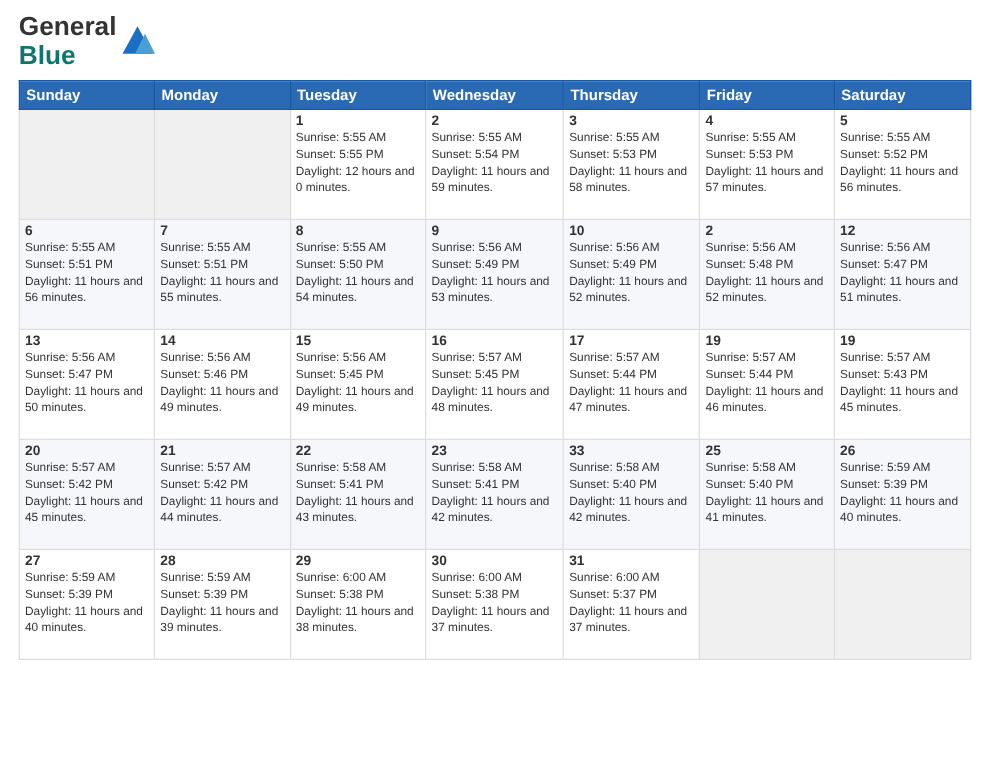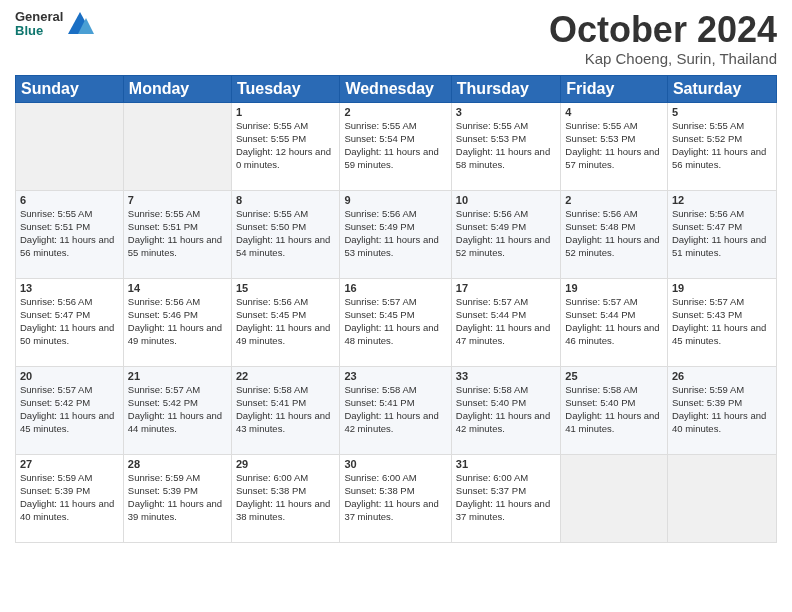--- a/index.html
+++ b/index.html
@@ -19,21 +19,21 @@
       display: flex;
       justify-content: space-between;
       align-items: flex-start;
       margin-bottom: 8px;
     }
     .logo {
       display: flex;
       align-items: center;
     }
     .logo-text {
-      font-size: 13px;
+      font-size: 21px;
       font-weight: bold;
       color: #333;
       line-height: 1.1;
     }
     .logo-general { display: block; }
     .logo-blue { display: block; color: #0f766e; }
     .logo-icon {
       width: 28px;
       height: 28px;
       margin-left: 3px;
@@ -52,21 +52,21 @@
       color: #555;
     }
     .calendar {
       width: 100%;
       border-collapse: collapse;
       border: 1px solid #ccc;
     }
     .calendar th {
       background: #2a6ab5;
       color: #fff;
-      font-size: 16px;
+      font-size: 12px;
       font-weight: bold;
       text-align: left;
       padding: 4px 5px;
       border: 1px solid #1a5aa5;
     }
     .calendar td {
       vertical-align: top;
       border: 1px solid #ddd;
       padding: 3px 4px;
       width: 113px;
@@ -106,24 +106,20 @@
         <div class="logo-text">
           <span class="logo-general">General</span>
           <span class="logo-blue">Blue</span>
         </div>
         <svg class="logo-icon" viewBox="0 0 28 28">
           <polygon points="14,2 26,24 2,24" fill="#1a6fc4"></polygon>
           <polygon points="20,8 28,24 12,24" fill="#4a9fd4"></polygon>
         </svg>
       </div>
     </div>
-    <div class="title-block">
-      <div class="month-title">October 2024</div>
-      <div class="location">Kap Choeng, Surin, Thailand</div>
-    </div>
   </div>
 
   <table class="calendar">
     <thead>
       <tr>
       <th>Sunday</th>
           <th>Monday</th>
           <th>Tuesday</th>
           <th>Wednesday</th>
           <th>Thursday</th>

